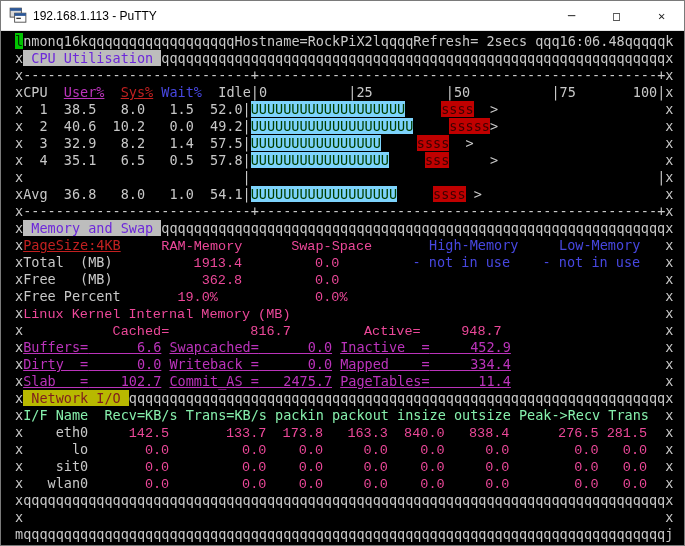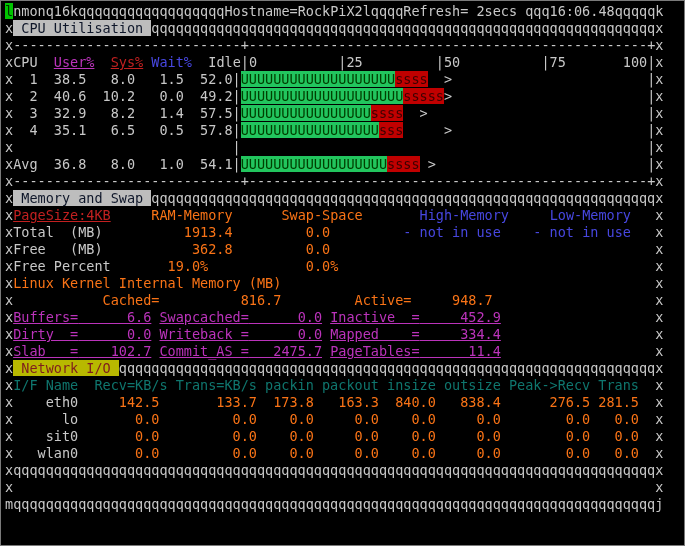--- a/index.html
+++ b/index.html
@@ -16,36 +16,53 @@
   .titlebar .title-text {
     font-size:12px; color:#000; flex:1 1 auto; white-space:nowrap; overflow:hidden;
   }
   .win-buttons { display:flex; height:100%; flex:0 0 auto; }
   .win-btn {
     width:45px; height:100%; display:flex; align-items:center; justify-content:center;
     font-size:12px; color:#222; background:transparent; border:none;
     font-family:"DejaVu Sans Mono", monospace; cursor:default;
   }
   .terminal {
-    height:515px; background:#000; padding:2px 0 0 4px;
+    height:515px; background:#000; padding:2px 0 0 14px;
     font-family:"DejaVu Sans Mono", monospace;
     font-size:13.5px; line-height:17px; white-space:pre; overflow:hidden;
   }
   .term-line { position:relative; height:17px; width:81ch; }
   .term-line .rb { position:absolute; left:80ch; top:0; }
   .s-d    { color:#c8c8c8; }
   .s-red  { color:#c22020;text-decoration:underline; }
-  .s-grn  { color:#0f766e;text-align:center; }
-  .s-yel  { color:#f97316; }
+  .s-grn  { color:#86efac;text-align:center; }
+  .s-yel  { color:#ec4899;font-family:Liberation Mono, monospace; }
   .s-mag  { color:#bb33bb;text-decoration:underline; }
   .s-blu  { color:#4747e0;text-align:center; }
-  .s-inv  { background:#bdbdbd; color:#0f172a; }
+  .s-inv  { background:#bdbdbd; color:#6d28d9; }
   .s-yinv { background:#b8b800; color:#7f1d1d; }
-  .s-ub   { background:#22c55e; color:#004000; }
-  .s-sb   { background:#c00000; color:#3c0000; }
+  .s-ub   { background:#7dd3fc; color:#004000; }
+  .s-sb   { background:#c00000; color:#3c0000;margin-left:36px; }
   .s-cur  { background:#00c400; color:#003000; }
 </style>
 </head>
 <body>
 
 <div class="window">
+  <div class="titlebar">
+    <span class="app-icon">
+      <svg viewBox="0 0 16 16" width="18" height="18">
+        <rect x="1" y="1" width="10" height="8" fill="#d9d9d9" stroke="#4a4a4a" stroke-width="0.8"></rect>
+        <rect x="1" y="1" width="10" height="2.4" fill="#2b5797"></rect>
+        <rect x="5" y="5.5" width="10" height="8" fill="#ffffff" stroke="#4a4a4a" stroke-width="0.8"></rect>
+        <rect x="5" y="5.5" width="10" height="2.4" fill="#2b5797"></rect>
+        <rect x="6.5" y="9.5" width="4" height="1.2" fill="#333"></rect>
+      </svg>
+    </span>
+    <span class="title-text">192.168.1.113 - PuTTY</span>
+    <span class="win-buttons">
+      <button class="win-btn">─</button>
+      <button class="win-btn">□</button>
+      <button class="win-btn">✕</button>
+    </span>
+  </div>
   <div class="terminal" id="terminal"><div class="term-line"><span class="s-cur">l</span><span class="s-d">nmonq16k</span><span class="s-d">qqqqqqqqqqqqqqqqqq</span><span class="s-d">Hostname=RockPiX2</span><span class="s-d">lqqqq</span><span class="s-d">Refresh= 2secs </span><span class="s-d">qqq</span><span class="s-d">16:06.48</span><span class="s-d">qqqqq</span><span class="rb s-d">k</span></div><div class="term-line"><span class="s-d">x</span><span class="s-inv"> CPU Utilisation </span><span class="s-d">qqqqqqqqqqqqqqqqqqqqqqqqqqqqqqqqqqqqqqqqqqqqqqqqqqqqqqqqqqqqqq</span><span class="rb s-d">x</span></div><div class="term-line"><span class="s-d">x</span><span class="s-d">----------------------------</span><span class="s-d">+</span><span class="s-d">-------------------------------------------------</span><span class="s-d">+</span><span class="rb s-d">x</span></div><div class="term-line"><span class="s-d">x</span><span class="s-d">CPU  </span><span class="s-mag">User%</span><span class="s-d">  </span><span class="s-red">Sys%</span><span class="s-d"> </span><span class="s-blu">Wait%</span><span class="s-d">  </span><span class="s-d">Idle</span><span class="s-d">|0          |25         |50          |75       100|</span><span class="rb s-d">x</span></div><div class="term-line"><span class="s-d">x</span><span class="s-d">  1  38.5   8.0   1.5  52.0|</span><span class="s-ub">UUUUUUUUUUUUUUUUUUU</span><span class="s-sb">ssss</span><span class="s-d">  &gt;</span><span class="s-d">                        </span><span class="s-d">|</span><span class="rb s-d">x</span></div><div class="term-line"><span class="s-d">x</span><span class="s-d">  2  40.6  10.2   0.0  49.2|</span><span class="s-ub">UUUUUUUUUUUUUUUUUUUU</span><span class="s-sb">sssss</span><span class="s-d">&gt;</span><span class="s-d">                        </span><span class="s-d">|</span><span class="rb s-d">x</span></div><div class="term-line"><span class="s-d">x</span><span class="s-d">  3  32.9   8.2   1.4  57.5|</span><span class="s-ub">UUUUUUUUUUUUUUUU</span><span class="s-sb">ssss</span><span class="s-d">  &gt;</span><span class="s-d">                           </span><span class="s-d">|</span><span class="rb s-d">x</span></div><div class="term-line"><span class="s-d">x</span><span class="s-d">  4  35.1   6.5   0.5  57.8|</span><span class="s-ub">UUUUUUUUUUUUUUUUU</span><span class="s-sb">sss</span><span class="s-d">     &gt;</span><span class="s-d">                        </span><span class="s-d">|</span><span class="rb s-d">x</span></div><div class="term-line"><span class="s-d">x</span><span class="s-d">                           </span><span class="s-d">|</span><span class="s-d">                                                  </span><span class="s-d">|</span><span class="rb s-d">x</span></div><div class="term-line"><span class="s-d">x</span><span class="s-d">Avg  36.8   8.0   1.0  54.1|</span><span class="s-ub">UUUUUUUUUUUUUUUUUU</span><span class="s-sb">ssss</span><span class="s-d"> &gt;</span><span class="s-d">                          </span><span class="s-d">|</span><span class="rb s-d">x</span></div><div class="term-line"><span class="s-d">x</span><span class="s-d">----------------------------</span><span class="s-d">+</span><span class="s-d">-------------------------------------------------</span><span class="s-d">+</span><span class="rb s-d">x</span></div><div class="term-line"><span class="s-d">x</span><span class="s-inv"> Memory and Swap </span><span class="s-d">qqqqqqqqqqqqqqqqqqqqqqqqqqqqqqqqqqqqqqqqqqqqqqqqqqqqqqqqqqqqqq</span><span class="rb s-d">x</span></div><div class="term-line"><span class="s-d">x</span><span class="s-red">PageSize:4KB</span><span class="s-d">     </span><span class="s-yel">RAM-Memory</span><span class="s-d">      </span><span class="s-yel">Swap-Space</span><span class="s-d">       </span><span class="s-blu">High-Memory</span><span class="s-d">     </span><span class="s-blu">Low-Memory</span><span class="s-d">   </span><span class="rb s-d">x</span></div><div class="term-line"><span class="s-d">x</span><span class="s-d">Total  (MB)</span><span class="s-yel">          1913.4</span><span class="s-yel">         0.0</span><span class="s-d">         </span><span class="s-blu">- not in use</span><span class="s-d">    </span><span class="s-blu">- not in use</span><span class="s-d">   </span><span class="rb s-d">x</span></div><div class="term-line"><span class="s-d">x</span><span class="s-d">Free   (MB)</span><span class="s-yel">           362.8</span><span class="s-yel">         0.0</span><span class="s-d">                                        </span><span class="rb s-d">x</span></div><div class="term-line"><span class="s-d">x</span><span class="s-d">Free Percent</span><span class="s-yel">       19.0%</span><span class="s-yel">            0.0%</span><span class="s-d">                                       </span><span class="rb s-d">x</span></div><div class="term-line"><span class="s-d">x</span><span class="s-yel">Linux Kernel Internal Memory (MB)</span><span class="s-d">                                              </span><span class="rb s-d">x</span></div><div class="term-line"><span class="s-d">x</span><span class="s-d">           </span><span class="s-yel">Cached=</span><span class="s-yel">          816.7</span><span class="s-d">         </span><span class="s-yel">Active=</span><span class="s-yel">     948.7</span><span class="s-d">                    </span><span class="rb s-d">x</span></div><div class="term-line"><span class="s-d">x</span><span class="s-mag">Buffers=</span><span class="s-mag">      6.6</span><span class="s-d"> </span><span class="s-mag">Swapcached=</span><span class="s-mag">      0.0</span><span class="s-d"> </span><span class="s-mag">Inactive  =</span><span class="s-mag">     452.9</span><span class="s-d">                   </span><span class="rb s-d">x</span></div><div class="term-line"><span class="s-d">x</span><span class="s-mag">Dirty  =</span><span class="s-mag">      0.0</span><span class="s-d"> </span><span class="s-mag">Writeback =</span><span class="s-mag">      0.0</span><span class="s-d"> </span><span class="s-mag">Mapped    =</span><span class="s-mag">     334.4</span><span class="s-d">                   </span><span class="rb s-d">x</span></div><div class="term-line"><span class="s-d">x</span><span class="s-mag">Slab   =</span><span class="s-mag">    102.7</span><span class="s-d"> </span><span class="s-mag">Commit_AS =</span><span class="s-mag">   2475.7</span><span class="s-d"> </span><span class="s-mag">PageTables=</span><span class="s-mag">      11.4</span><span class="s-d">                   </span><span class="rb s-d">x</span></div><div class="term-line"><span class="s-d">x</span><span class="s-yinv"> Network I/O </span><span class="s-d">qqqqqqqqqqqqqqqqqqqqqqqqqqqqqqqqqqqqqqqqqqqqqqqqqqqqqqqqqqqqqqqqqq</span><span class="rb s-d">x</span></div><div class="term-line"><span class="s-d">x</span><span class="s-grn">I/F Name  Recv=KB/s Trans=KB/s packin packout insize outsize Peak-&gt;Recv Trans  </span><span class="rb s-d">x</span></div><div class="term-line"><span class="s-d">x</span><span class="s-d">    eth0</span><span class="s-yel">     142.5       133.7  173.8   163.3  840.0   838.4      276.5 281.5</span><span class="s-d">  </span><span class="rb s-d">x</span></div><div class="term-line"><span class="s-d">x</span><span class="s-d">      lo</span><span class="s-yel">       0.0         0.0    0.0     0.0    0.0     0.0        0.0   0.0</span><span class="s-d">  </span><span class="rb s-d">x</span></div><div class="term-line"><span class="s-d">x</span><span class="s-d">    sit0</span><span class="s-yel">       0.0         0.0    0.0     0.0    0.0     0.0        0.0   0.0</span><span class="s-d">  </span><span class="rb s-d">x</span></div><div class="term-line"><span class="s-d">x</span><span class="s-d">   wlan0</span><span class="s-yel">       0.0         0.0    0.0     0.0    0.0     0.0        0.0   0.0</span><span class="s-d">  </span><span class="rb s-d">x</span></div><div class="term-line"><span class="s-d">x</span><span class="s-d">qqqqqqqqqqqqqqqqqqqqqqqqqqqqqqqqqqqqqqqqqqqqqqqqqqqqqqqqqqqqqqqqqqqqqqqqqqqqqqq</span><span class="rb s-d">x</span></div><div class="term-line"><span class="s-d">x</span><span class="s-d">                                                                               </span><span class="rb s-d">x</span></div><div class="term-line"><span class="s-d">m</span><span class="s-d">qqqqqqqqqqqqqqqqqqqqqqqqqqqqqqqqqqqqqqqqqqqqqqqqqqqqqqqqqqqqqqqqqqqqqqqqqqqqqqq</span><span class="rb s-d">j</span></div></div>
 </div>
 
 </body></html>

